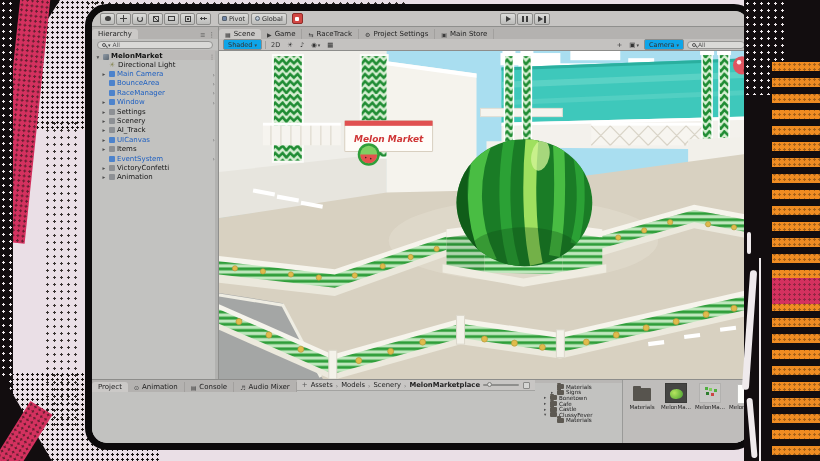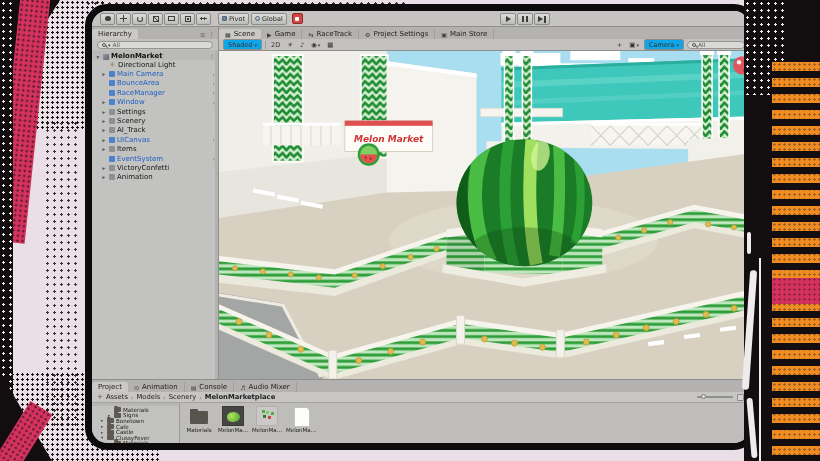--- a/index.html
+++ b/index.html
@@ -81,21 +81,21 @@
   .tlbl{white-space:nowrap;}
   .stoolbar{height:12px;background:#c4c2c0;border-bottom:1px solid #8d8d8b;display:flex;align-items:center;gap:3px;padding:0 4px;font-size:6.5px;color:#333;flex:0 0 auto;}
   .drop{display:flex;align-items:center;gap:2px;background:#0ea5e9;border:1px solid #8d8d8b;border-radius:2px;padding:0.5px 4px;font-size:6.5px;}
   .sbtn{background:none;border:none;font-size:6.5px;color:#333;padding:0 2px;display:flex;align-items:center;gap:1px;}
   .sep{width:1px;height:8px;background:#a0a09e;}
   .spacer{flex:1;}
   .viewport{flex:1;position:relative;background:#a9def0;min-height:0;}
   .viewport svg{position:absolute;inset:0;width:100%;height:100%;}
 
   
-  .bottompanel{height:64px;border-top:1px solid #8d8d8b;display:flex;flex-direction:column;flex:0 0 auto;background:#c2c2c0;}
+  .bottompanel{height:64px;border-top:1px solid #8d8d8b;display:flex;flex-direction:row;flex:0 0 auto;background:#c2c2c0;}
   .crumbbar{height:11px;background:#c8c6c4;border-bottom:1px solid #a3a3a1;display:flex;align-items:center;gap:3px;padding:0 5px;font-size:6.8px;color:#222;flex:0 0 auto;}
   .crumb{white-space:nowrap;}
   .crumb.last{font-weight:bold;}
   .csep{color:#666;font-size:6px;}
   .crumbright{margin-left:auto;display:flex;align-items:center;gap:4px;}
   .slider{width:36px;height:2px;background:#8f8f8d;border-radius:1px;position:relative;}
   .knob{position:absolute;left:4px;top:-2px;width:5px;height:5px;background:#dcdcda;border:1px solid #7e7e7c;border-radius:50%;}
   .miniico{width:7px;height:7px;border:1px solid #8a8a88;border-radius:1px;background:#d5d5d3;}
   .projrow{flex:1;display:flex;min-height:0;}
   .foldcol{width:88px;border-right:1px solid #9a9a98;overflow:hidden;padding-top:0;}

